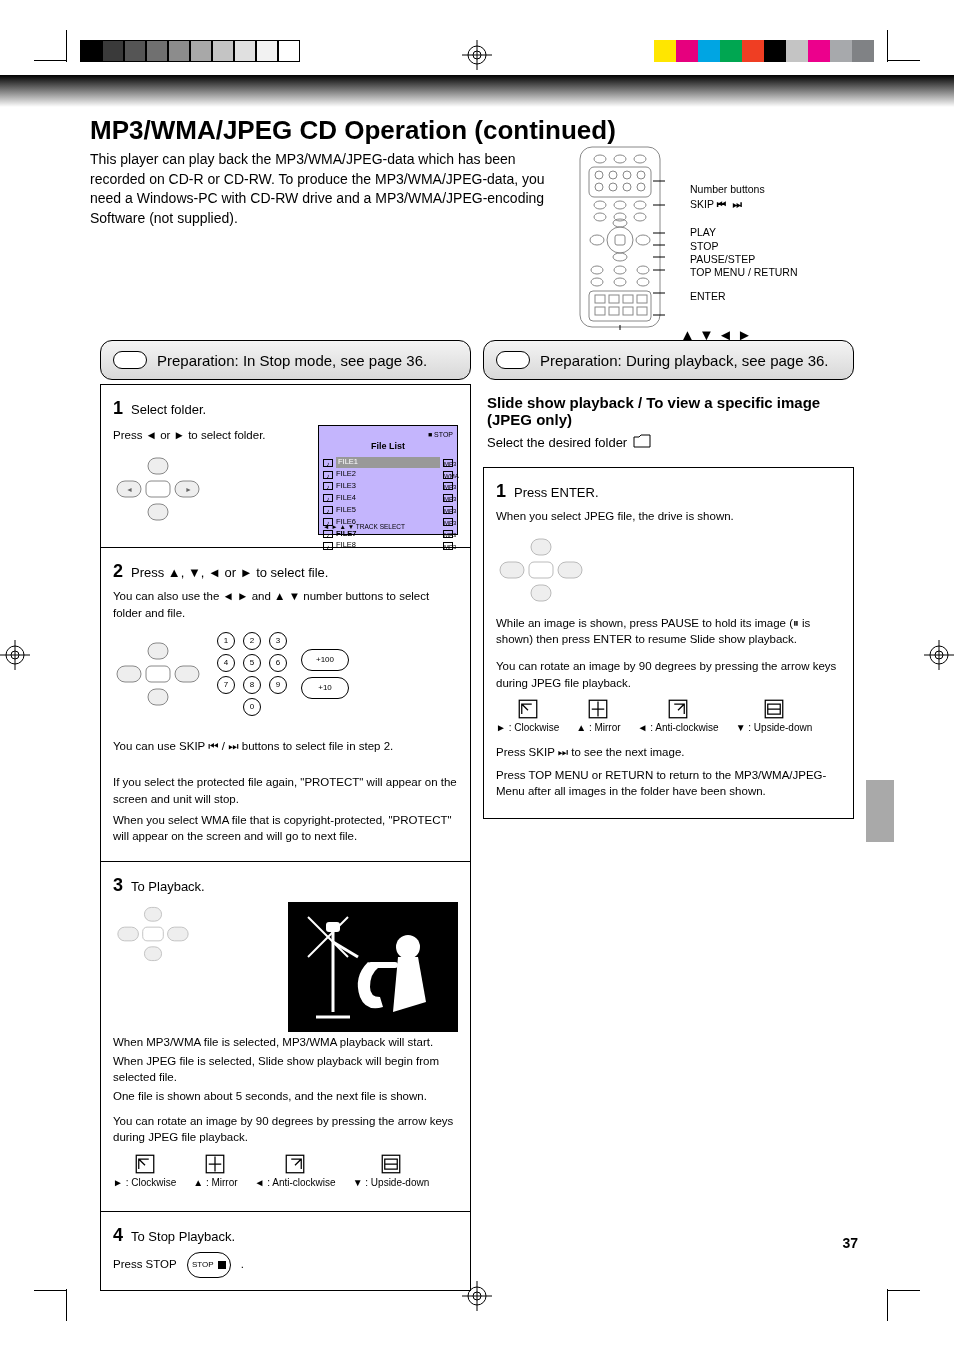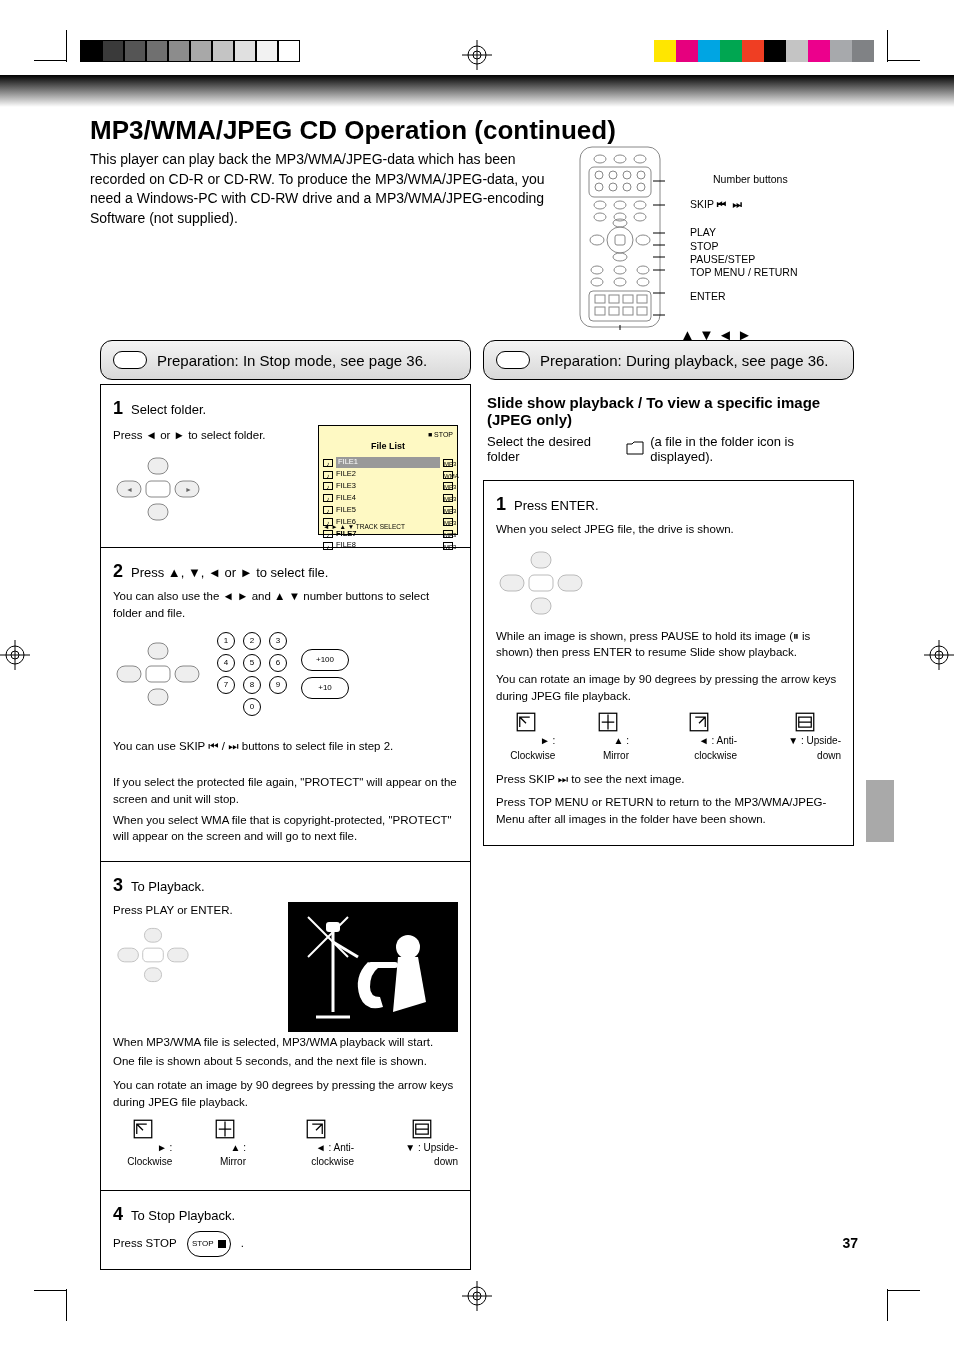--- a/index.html
+++ b/index.html
@@ -37,25 +37,25 @@
   .cell { border-bottom: 1px solid #000; padding: 10px 12px 12px 12px; font-size: 11.5px; line-height: 1.45; }
   .cell:last-child { border-bottom: none; }
   .cell h3 { margin: 0 0 4px 0; font-size: 18px; font-weight: 700; display:flex; align-items:baseline; gap:8px;}
   .cell h3 .sub { font-size: 13px; font-weight: 400; }
   .dpad { display:inline-block; vertical-align:middle; }
   .dpad svg { display:block; }
   .keypad { display:inline-block; vertical-align:middle; }
   .keypad .row { display:flex; gap:8px; }
   .key { width:18px; height:18px; border:1px solid #000; border-radius:50%; font-size:8px; display:flex; align-items:center; justify-content:center; margin:2px 0; }
   .oval-btn { display:inline-flex; align-items:center; justify-content:center; width:48px; height:22px; border:1px solid #000; border-radius:11px; font-size:8px; }
-  .icon-row { display:flex; gap:32px; margin:8px 0; font-size:10px;text-align:right; }
+  .icon-row { display:flex; gap:17px; margin:8px 0; font-size:10px; }
   .icon-row .ic { display:flex; flex-direction:column; align-items:center; gap:2px; }
   .page-num { position:absolute; bottom: 100px; right: 96px; font-size:14px; font-weight:600; }
   .side-tab { position:absolute; right:60px; top:780px; width:28px; height:62px; background:#a9a9a9; }
-  .screenshot-box { width: 140px; height: 110px; background:#fef9c3; border:1px solid #000; font-size:7.5px; padding:4px; position:relative; float:right; margin-left:8px; }
+  .screenshot-box { width: 140px; height: 110px; background:#c4b5fd; border:1px solid #000; font-size:7.5px; padding:4px; position:relative; float:right; margin-left:8px; }
   .screenshot-title { text-align:center; font-weight:700; font-size:9px; margin-bottom:4px; }
   .srow { display:flex; align-items:center; gap:3px; margin:1px 0; }
   .srow .icn { width:10px; height:8px; border:1px solid #000; font-size:6px; text-align:center; }
   .jpeg-box { width:170px; height:130px; border:1px solid #000; background:#000; float:right; margin-left:8px; display:flex; align-items:center; justify-content:center; }
   .jpeg-box svg { width: 150px; height: 110px; }
   .bold { font-weight:700; }
   .clear { clear:both; }
   .stop-btn { display:inline-flex; width:44px; height:26px; border:1px solid #000; border-radius:13px; align-items:center; justify-content:center; vertical-align:middle; }
   .stop-btn .sq { width:8px; height:8px; background:#000; }
   .skip-ic { font-family: monospace; font-weight:700; }
@@ -191,21 +191,21 @@
         <line x1="78" y1="88" x2="110" y2="88"></line>
         <line x1="78" y1="100" x2="110" y2="100"></line>
         <line x1="78" y1="112" x2="110" y2="112"></line>
         <line x1="78" y1="125" x2="110" y2="125"></line>
         <line x1="78" y1="148" x2="110" y2="148"></line>
         <line x1="78" y1="170" x2="110" y2="170"></line>
         <line x1="45" y1="180" x2="45" y2="195"></line>
       </g>
     </svg>
   </div>
-  <div class="remote-labels" style="top:173px; left:690px;margin-left:23px;">Number buttons</div>
+  <div class="remote-labels" style="top:183px; left:690px;">Number buttons</div>
   <div class="remote-labels" style="top:198px; left:690px;"><span>SKIP</span> <span class="skip-ic">⏮ ⏭</span></div>
   <div class="remote-labels" style="top:226px; left:690px;">PLAY</div>
   <div class="remote-labels" style="top:240px; left:690px;">STOP</div>
   <div class="remote-labels" style="top:253px; left:690px;">PAUSE/STEP</div>
   <div class="remote-labels" style="top:266px; left:690px;">TOP MENU / RETURN</div>
   <div class="remote-labels" style="top:290px; left:690px;"><span>ENTER</span></div>
   <div class="remote-labels" style="top:326px; left:680px; font-size:15px;">▲ ▼ ◄ ►</div>
 
   <div class="content-row">
 
@@ -352,36 +352,36 @@
 
                 <line x1="35" y1="15" x2="35" y2="100" stroke="#fff" stroke-width="3"></line>
                 <line x1="35" y1="30" x2="60" y2="45" stroke="#fff" stroke-width="3"></line>
                 <rect x="28" y="10" width="14" height="10" rx="3"></rect>
                 <line x1="18" y1="105" x2="52" y2="105" stroke="#fff" stroke-width="3"></line>
                 <line x1="10" y1="5" x2="50" y2="45" stroke="#fff" stroke-width="2"></line>
                 <line x1="50" y1="5" x2="10" y2="45" stroke="#fff" stroke-width="2"></line>
               </g>
             </svg>
           </div>
-          <div style="margin:2px 0;">Press PLAY or ENTER.</div>
           <div style="display:flex; gap:10px; margin:6px 0;">
             <div class="dpad">
               <svg width="80" height="60" viewBox="0 0 90 70">
                   <g stroke="#bbb" fill="#eee">
                     <rect x="35" y="4" width="20" height="16" rx="8"></rect>
                     <rect x="35" y="50" width="20" height="16" rx="8"></rect>
                     <rect x="4" y="27" width="24" height="16" rx="8"></rect>
                     <rect x="62" y="27" width="24" height="16" rx="8"></rect>
                     <rect x="33" y="27" width="24" height="16" rx="5" fill="#fff"></rect>
                   </g>
                 </svg>
             </div>
           </div>
           <div class="clear"></div>
           <div style="margin:2px 0;">When MP3/WMA file is selected, MP3/WMA playback will start.</div>
+          <div style="margin:2px 0;">When JPEG file is selected, Slide show playback will begin from selected file.</div>
           <div style="margin:2px 0;">One file is shown about 5 seconds, and the next file is shown.</div>
           <div style="margin:8px 0 2px 0;">You can rotate an image by 90 degrees by pressing the arrow keys during JPEG file playback.</div>
           <div class="icon-row" id="rotL">
               <div class="ic">
                 <svg width="26" height="20" viewBox="0 0 16 16">
                   <rect x="1" y="1" width="14" height="14" fill="none" stroke="#000"></rect>
                   <path d="M3 12 L3 4 L11 4 M3 4 L8 9" stroke="#000" fill="none"></path>
                 </svg>
                 <span>► : Clockwise</span>
               </div>
@@ -435,21 +435,20 @@
 
       <div style="padding:10px 4px 6px 4px; font-size:13px;">
         <div class="bold" style="font-size:15px; margin-bottom:6px;">Slide show playback / To view a specific image (JPEG only)</div>
         <div style="display:flex; align-items:center; gap:6px; margin:6px 0 10px 0;">
           <span>Select the desired folder</span>
           <span style="display:inline-block;">
             <svg width="18" height="14" viewBox="0 0 18 14">
                 <path d="M1 3 L6 3 L8 1 L17 1 L17 13 L1 13 Z" fill="none" stroke="#000"></path>
               </svg>
           </span>
-          <span>(a file in the folder icon is displayed).</span>
         </div>
       </div>
 
       <div class="colframe">
         <div class="cell">
           <h3>
               <span class="bold">1</span>
               <span class="sub">Press ENTER.</span>
             </h3>
           <div style="margin:4px 0;">When you select JPEG file, the drive is shown.</div>

